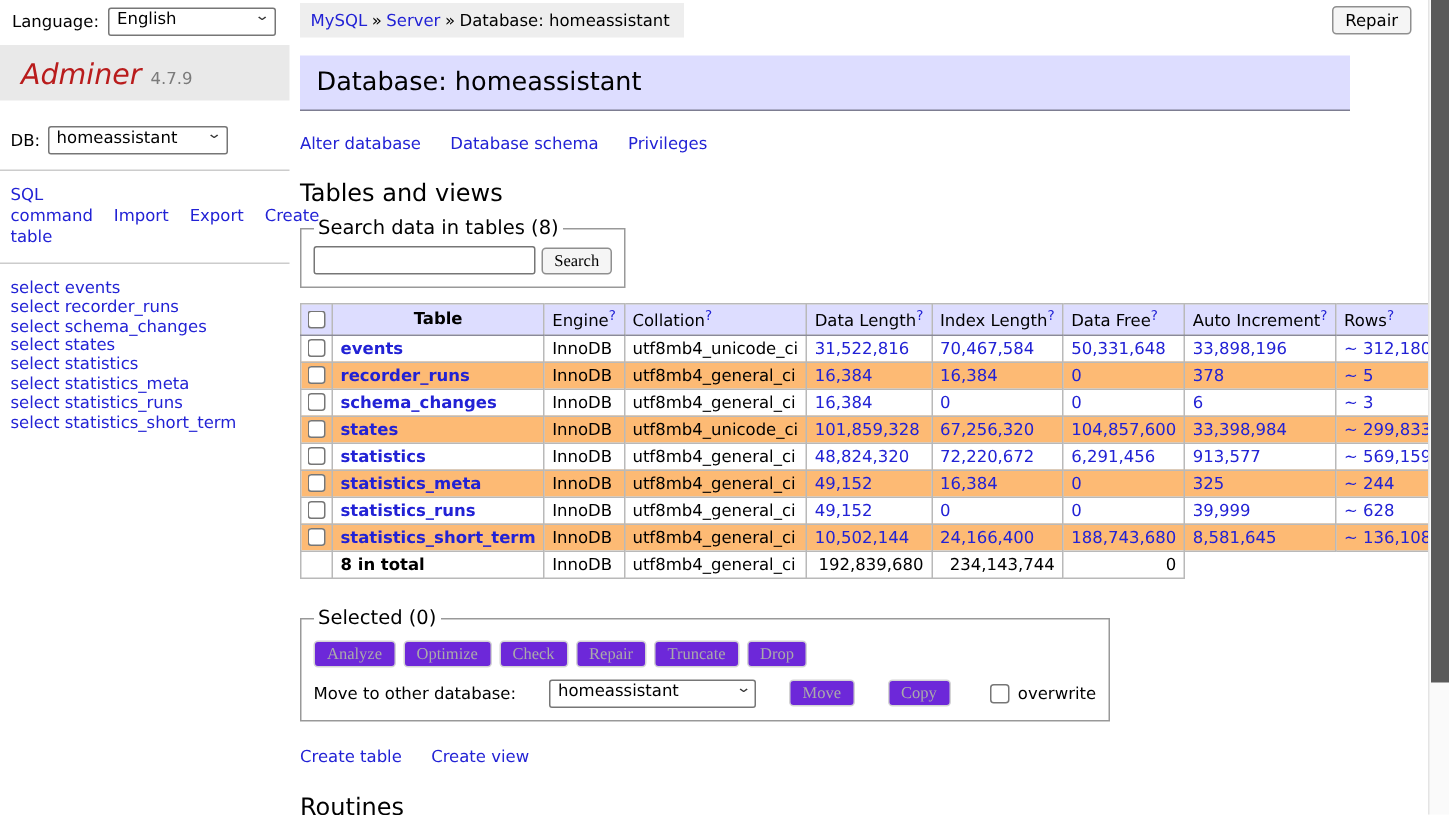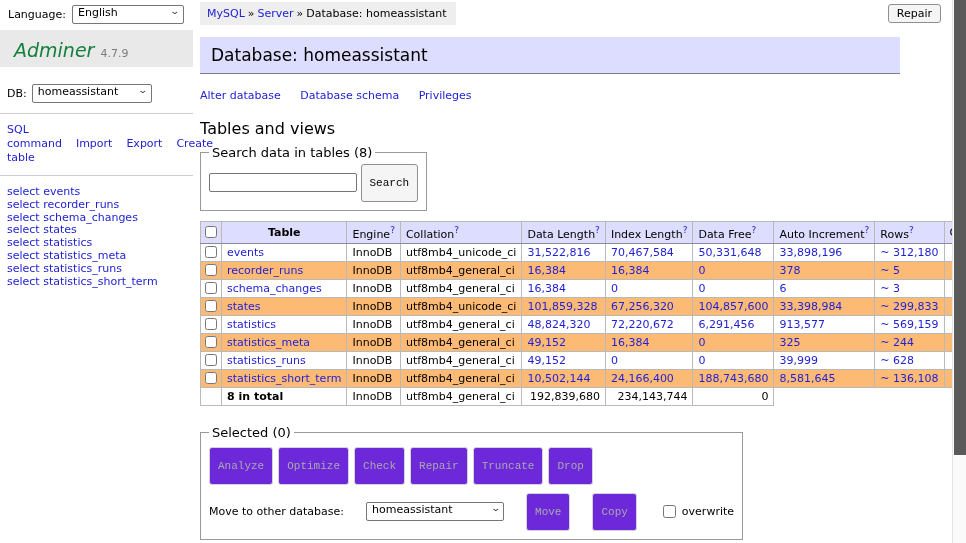--- a/index.html
+++ b/index.html
@@ -34,21 +34,21 @@
     font-size: 11px; min-width: 110px; cursor: default;
   }
   .fselect .caret { font-size: 9px; color: #333; margin-left: 8px; transform: scaleX(1.4); }
 
   
   .sidebar { position: absolute; left: 0; top: 30px; width: 193px; }
   .logo-box {
     background: #e9e9e9; padding: 9px 8px 9px 14px; height: 37px;
     display: flex; align-items: baseline; gap: 6px;
   }
-  .logo-name { font-style: italic; font-size: 19px; color: #15803d; }
+  .logo-name { font-style: italic; font-size: 19px; color: #b91c1c; }
   .logo-ver { font-size: 11px; color: #7b7b7b; }
   .db-row { margin: 17px 0 0 7px; display: flex; align-items: center; gap: 5px; }
   .sidebar hr { border: none; border-top: 1px solid #ccc; margin: 10px 0 0 0; }
   .side-actions { margin: 9px 7px 0 7px; width: 160px; line-height: 14px; }
   .side-actions a { margin-right: 14px; }
   .table-list { margin: 10px 7px 0 7px; line-height: 12.8px; }
   .table-list a { display: block; }
 
   
   .scrollbar {
@@ -76,44 +76,44 @@
     border: 1px solid #999; margin: 0; padding: 4px 8px 8px 8px;
     display: inline-block; background: #fff;
   }
   legend { font-size: 13px; padding: 0 3px; }
   .search-fs { margin-top: 7px; }
   .search-fs input[type="text"] {
     width: 148px; height: 19px; border: 1px solid #767676; border-radius: 2px;
     font-family: "DejaVu Sans", sans-serif; font-size: 11px; padding: 0 4px;
   }
   button.btn {
-    font-family: Liberation Mono, monospace; font-size: 11px;
+    font-family: Liberation Serif, serif; font-size: 11px;
     background: #f5f5f5; border: 1px solid #8f8f8f; border-radius: 3px;
-    padding: 12px 8px; color: #000; cursor: pointer;
+    padding: 2px 8px; color: #000; cursor: pointer;
   }
   button.btn:disabled, button.btn.disabled {
     color: #aaa; border-color: #d4d4d4; background: #6d28d9; cursor: default;
   }
 
   
   table.db {
     border-collapse: collapse; margin-top: 10px;
     font-size: 11px;
   }
   table.db th, table.db td {
     border: 1px solid #b9b9b9; padding: 2px 5px; height: 17px;
     white-space: nowrap; font-weight: normal; text-align: left;
   }
   table.db thead th {
     background: #ddf; border-bottom-color: #8a8a9a;
   }
   table.db thead th.col-table { text-align: center; font-weight: bold; }
   table.db sup a { font-size: 9px; }
   table.db tr.even td, table.db tr.even th { background: #fdba74; }
-  table.db th.tname a { font-weight: normal; text-align: right; }
+  table.db th.tname a { font-weight: bold; text-align: right; }
   table.db td.num { text-align: left; }
   table.db td.chk, table.db th.chk { text-align: center; width: 21px; padding: 1px 3px; }
   table.db input[type="checkbox"] { width: 12px; height: 12px; margin: 1px; vertical-align: middle; }
   table.db tfoot th, table.db tfoot td { background: #fff; }
   table.db tfoot th.tname { font-weight: bold; }
   table.db tfoot td.num { text-align: right; color: #000; }
 
   col.c-table { width: 118px; } col.c-engine { width: 46px; }
   col.c-coll { width: 120px; } col.c-dlen { width: 74px; }
   col.c-ilen { width: 76px; } col.c-dfree { width: 64px; }

